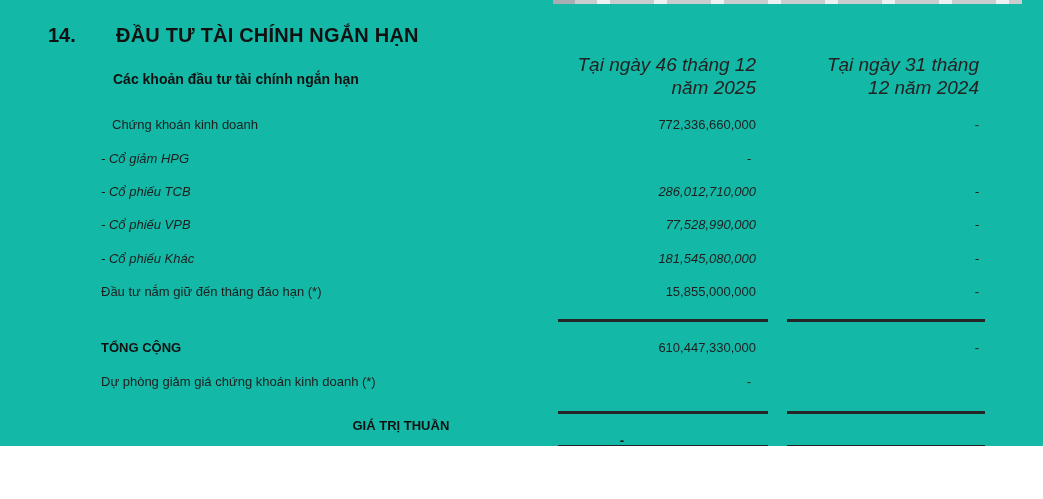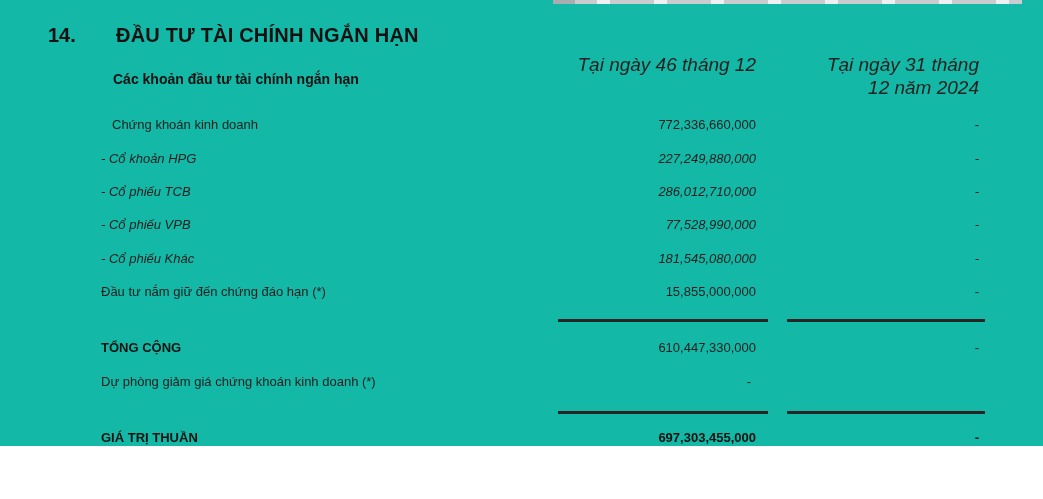--- a/index.html
+++ b/index.html
@@ -28,21 +28,21 @@
   }
   .col-header.c2025 { left:540px; width:228px; padding-right:12px; }
   .col-header.c2024 { left:768px; width:217px; padding-right:6px; }
 
   .table-body { position:absolute; top:108px; left:0; width:1043px; }
   .trow { display:flex; align-items:center; height:33.4px; font-size:13px; }
   .trow.italic { font-style:italic; }
   .trow.bold { font-weight:bold; color:#111; }
   .trow.tall { height:34px; }
   .trow.total { margin-top:8px; }
-  .trow.net { margin-top:10px; height:26px; }
+  .trow.net { margin-top:4px; height:26px;flex-direction:column; }
   .c-label { width:540px; padding-left:101px; white-space:nowrap; }
   .ind-a .c-label { padding-left:112px; }
   .c-v1 { width:228px; text-align:right; padding-right:12px; white-space:nowrap; }
   .c-v2 { width:217px; text-align:right; padding-right:6px; white-space:nowrap; }
 
   .rule-row { display:flex; }
   .rule-row.first { margin-top:11px; }
   .rule-row.second { margin-top:13px; }
   .rule-row.dbl { margin-top:1px; }
   .rule { height:3px; background:#262626; }
@@ -61,38 +61,38 @@
   <div class="edge-artifact"></div>
 
   <div class="section-heading">
     <span class="sec-num">14.</span><span class="sec-title">ĐẦU TƯ TÀI CHÍNH NGẮN HẠN</span>
   </div>
 
   <div class="row-header-label">Các khoản đầu tư tài chính ngắn hạn</div>
 
   <div class="col-header c2025">
     <div>Tại ngày 46 tháng 12</div>
+    <div>năm 2025</div>
   </div>
 
   <div class="col-header c2024">
     <div>Tại ngày 31 tháng</div>
     <div>12 năm 2024</div>
   </div>
 
   <div class="table-body">
 
     <div class="trow ind-a">
       <div class="c-label">Chứng khoán kinh doanh</div>
       <div class="c-v1">772,336,660,000</div>
       <div class="c-v2">-</div>
     </div>
 
     <div class="trow italic">
-      <div class="c-label">- Cổ khoản HPG</div>
-      <div class="c-v1">227,249,880,000</div>
+      <div class="c-label">- Cổ giảm HPG</div>
       <div class="c-v2">-</div>
     </div>
 
     <div class="trow italic">
       <div class="c-label">- Cổ phiếu TCB</div>
       <div class="c-v1">286,012,710,000</div>
       <div class="c-v2">-</div>
     </div>
 
     <div class="trow italic">
@@ -101,21 +101,21 @@
       <div class="c-v2">-</div>
     </div>
 
     <div class="trow italic">
       <div class="c-label">- Cổ phiếu Khác</div>
       <div class="c-v1">181,545,080,000</div>
       <div class="c-v2">-</div>
     </div>
 
     <div class="trow">
-      <div class="c-label">Đầu tư nắm giữ đến chứng đáo hạn (*)</div>
+      <div class="c-label">Đầu tư nắm giữ đến tháng đáo hạn (*)</div>
       <div class="c-v1">15,855,000,000</div>
       <div class="c-v2">-</div>
     </div>
 
     <div class="rule-row first">
       <div class="rule r1"></div>
       <div class="rule r2"></div>
     </div>
 
     <div class="trow tall total">
@@ -129,21 +129,20 @@
       <div class="c-v2">-</div>
     </div>
 
     <div class="rule-row second">
       <div class="rule r1"></div>
       <div class="rule r2"></div>
     </div>
 
     <div class="trow bold net">
       <div class="c-label">GIÁ TRỊ THUẦN</div>
-      <div class="c-v1">697,303,455,000</div>
       <div class="c-v2">-</div>
     </div>
 
     <div class="rule-row dbl">
       <div class="rule-d r1"></div>
       <div class="rule-d r2"></div>
     </div>
 
   </div>
 </div>

